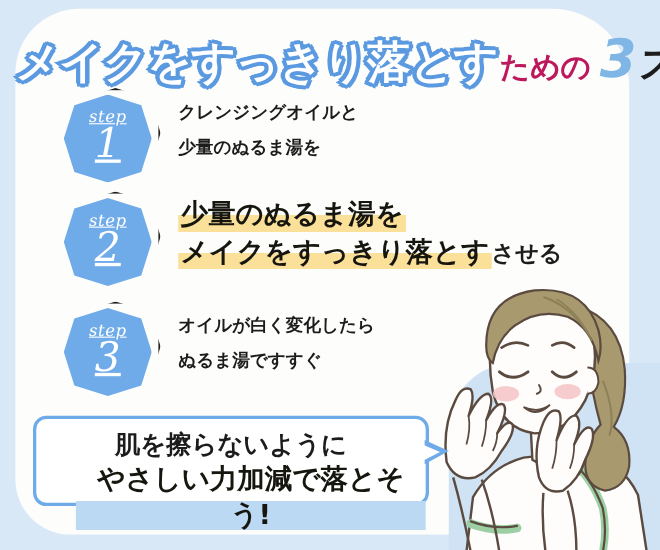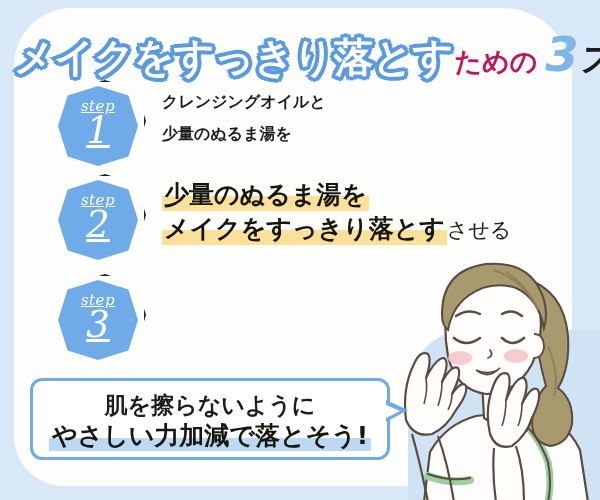--- a/index.html
+++ b/index.html
@@ -169,21 +169,21 @@
     font-size: 25px;
     font-weight: bold;
     color: #16160f;
     line-height: 34px;
     background: linear-gradient(transparent 52%, #fbe09a 52%, #fbe09a 96%, transparent 96%);
     padding: 0 2px;
     white-space: nowrap;
   }
   .hl-tail {
     font-size: 21px;
-    font-weight: normal;
+    font-weight: bold;
     color: #1c1c1c;
   }
 
   
   .callout {
     position: absolute;
     left: 30px;
     top: 378px;
     width: 360px;
     height: 82px;
@@ -227,20 +227,21 @@
     letter-spacing: 0px;
   }
   .callout-line2 {
     display: inline-block;
     font-size: 25px;
     font-weight: bold;
     color: #16160f;
     line-height: 32px;
     background: linear-gradient(transparent 55%, #bcd9f3 55%, #bcd9f3 97%, transparent 97%);
     padding: 0 3px;
+    margin-left: 36px;
   }
 
   
   .character {
     position: absolute;
     left: 398px;
     top: 238px;
     width: 206px;
     height: 264px;
   }
@@ -286,20 +287,24 @@
   </div>
 
   <div class="step-row" id="step-row-3">
     <div class="badge-wrap">
       <div class="badge-outline"></div>
       <div class="badge">
         <span class="badge-step">step</span>
         <span class="badge-num">3</span>
       </div>
     </div>
+    <div class="step-text">
+      <div class="step-line">オイルが白く変化したら</div>
+      <div class="step-line">ぬるま湯ですすぐ</div>
+    </div>
   </div>
 
   <div class="character">
     <svg width="206" height="264" viewBox="0 0 206 264" xmlns="http://www.w3.org/2000/svg">
 
       <path d="M26 264 L32 214 Q48 186 78 178 L132 172 Q168 182 182 212 L190 264 Z" fill="#fffdfb" stroke="#5b4a3f" stroke-width="2.2" stroke-linejoin="round"></path>
 
       <path d="M120 180 Q140 196 150 224 Q154 244 150 264" fill="none" stroke="#9ccfa4" stroke-width="7" stroke-linecap="round"></path>
       <path d="M120 180 Q140 196 150 224 Q154 244 150 264" fill="none" stroke="#5b4a3f" stroke-width="2" stroke-linecap="round"></path>
       <path d="M30 238 Q52 246 72 242" fill="none" stroke="#9ccfa4" stroke-width="8" stroke-linecap="round"></path>

